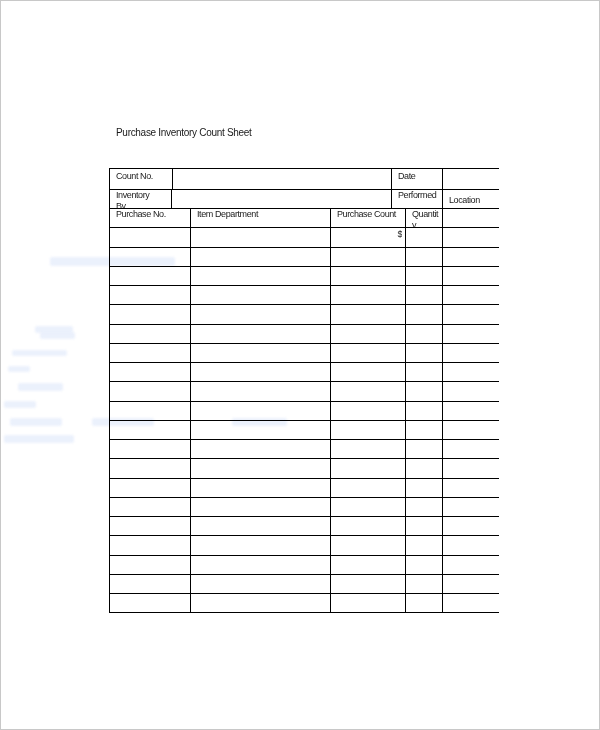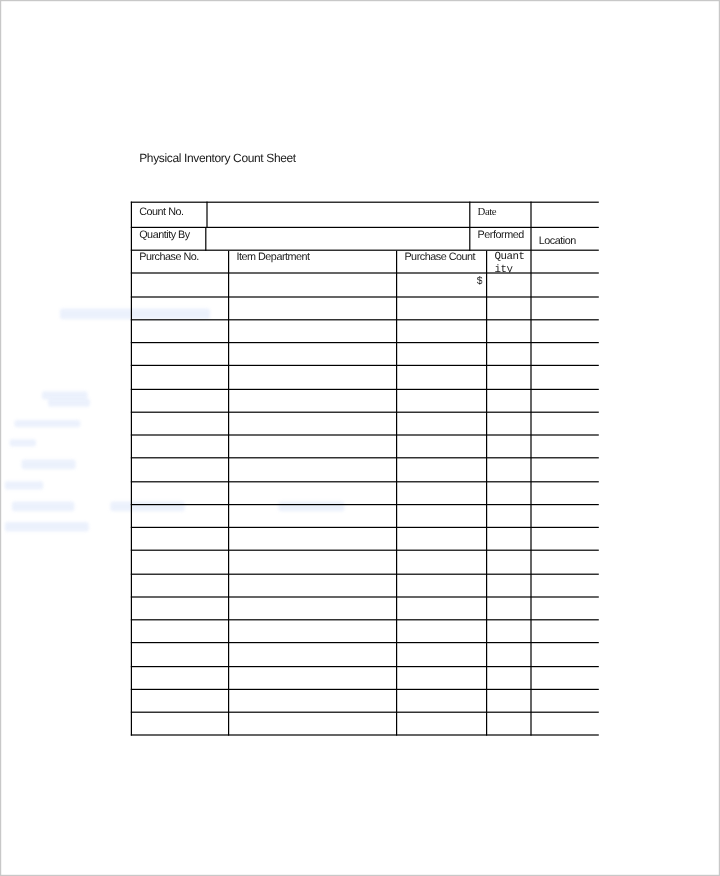--- a/index.html
+++ b/index.html
@@ -61,21 +61,21 @@
       filter: blur(1.2px);
       opacity: 0.6;
       border-radius: 2px;
     }
   </style>
 </head>
 <body>
 
 <div class="page"></div>
 
-<div class="title">Physical Inventory Count Sheet</div>
+<div class="title">Purchase Inventory Count Sheet</div>
 
 <div>
   <div class="wm-block" style="left:50px;top:257px;width:125px;height:9px;"></div>
   <div class="wm-block" style="left:35px;top:326px;width:38px;height:7px;"></div>
   <div class="wm-block" style="left:40px;top:332px;width:35px;height:7px;"></div>
   <div class="wm-block" style="left:12px;top:350px;width:55px;height:6px;"></div>
   <div class="wm-block" style="left:8px;top:366px;width:22px;height:6px;"></div>
   <div class="wm-block" style="left:18px;top:383px;width:45px;height:8px;"></div>
   <div class="wm-block" style="left:4px;top:401px;width:32px;height:7px;"></div>
   <div class="wm-block" style="left:10px;top:418px;width:52px;height:8px;"></div>
@@ -91,23 +91,23 @@
   <div class="hline" style="left:109px;top:208px;width:390px;"></div>
 
   <div class="vline" style="left:109px;top:168px;height:445px;"></div>
   <div class="vline" style="left:172px;top:168px;height:22px;"></div>
   <div class="vline" style="left:171px;top:190px;height:19px;"></div>
   <div class="vline" style="left:391px;top:168px;height:41px;"></div>
   <div class="vline" style="left:442px;top:168px;height:41px;"></div>
 
   <div class="cell-text" style="left:116px;top:171px;width:54px;height:12px;">Count No.</div>
   <div class="cell-text" style="left:176px;top:171px;width:210px;height:12px;"></div>
-  <div class="cell-text" style="left:116px;top:190px;width:52px;height:18px;white-space:normal;width:45px;">Quantity By</div>
+  <div class="cell-text" style="left:116px;top:190px;width:52px;height:18px;white-space:normal;width:45px;">Inventory By</div>
   <div class="cell-text" style="left:176px;top:191px;width:210px;height:12px;"></div>
-  <div class="cell-text" style="left:398px;top:171px;width:42px;height:12px;font-family:Liberation Serif, serif;">Date</div>
+  <div class="cell-text" style="left:398px;top:171px;width:42px;height:12px;">Date</div>
   <div class="cell-text" style="left:446px;top:171px;width:50px;height:12px;"></div>
   <div class="cell-text" style="left:398px;top:190px;width:42px;height:18px;white-space:normal;word-break:break-all;">Performed</div>
   <div class="cell-text" style="left:446px;top:191px;width:50px;height:12px;"></div>
 
   <div id="grid-lines">
       <div class="hline" style="left: 109px; top: 227px; width: 390px;"></div>
       <div class="hline" style="left: 109px; top: 247px; width: 390px;"></div>
       <div class="hline" style="left: 109px; top: 266px; width: 390px;"></div>
       <div class="hline" style="left: 109px; top: 285px; width: 390px;"></div>
       <div class="hline" style="left: 109px; top: 304px; width: 390px;"></div>
@@ -130,21 +130,21 @@
     </div>
 
   <div class="vline" style="left:190px;top:209px;height:404px;"></div>
   <div class="vline" style="left:330px;top:209px;height:404px;"></div>
   <div class="vline" style="left:405px;top:209px;height:404px;"></div>
   <div class="vline" style="left:442px;top:209px;height:404px;"></div>
 
   <div class="cell-text" style="left:116px;top:209px;width:72px;height:12px;">Purchase No.</div>
   <div class="cell-text" style="left:197px;top:209px;width:130px;height:12px;">Item Department</div>
   <div class="cell-text" style="left:337px;top:209px;width:66px;height:12px;">Purchase Count</div>
-  <div class="cell-text" style="left:412px;top:209px;width:27px;height:18px;white-space:normal;word-break:break-all;font-family:Liberation Mono, monospace;">Quantity</div>
+  <div class="cell-text" style="left:412px;top:209px;width:27px;height:18px;white-space:normal;word-break:break-all;">Quantity</div>
   <div class="cell-text" style="left:449px;top:195px;width:48px;height:12px;">Location</div>
 
   <div class="cell-text" style="left:337px;top:229px;width:65px;height:12px;text-align:right;">$</div>
 
   <div id="data-cells">
       <div>
         <div style="position: absolute; left: 110px; top: 229px; width: 79px; height: 16px;"></div>
         <div style="position: absolute; left: 191px; top: 229px; width: 138px; height: 16px;"></div>
         <div style="position: absolute; left: 331px; top: 229px; width: 73px; height: 16px;"></div>
         <div style="position: absolute; left: 406px; top: 229px; width: 35px; height: 16px;"></div>

